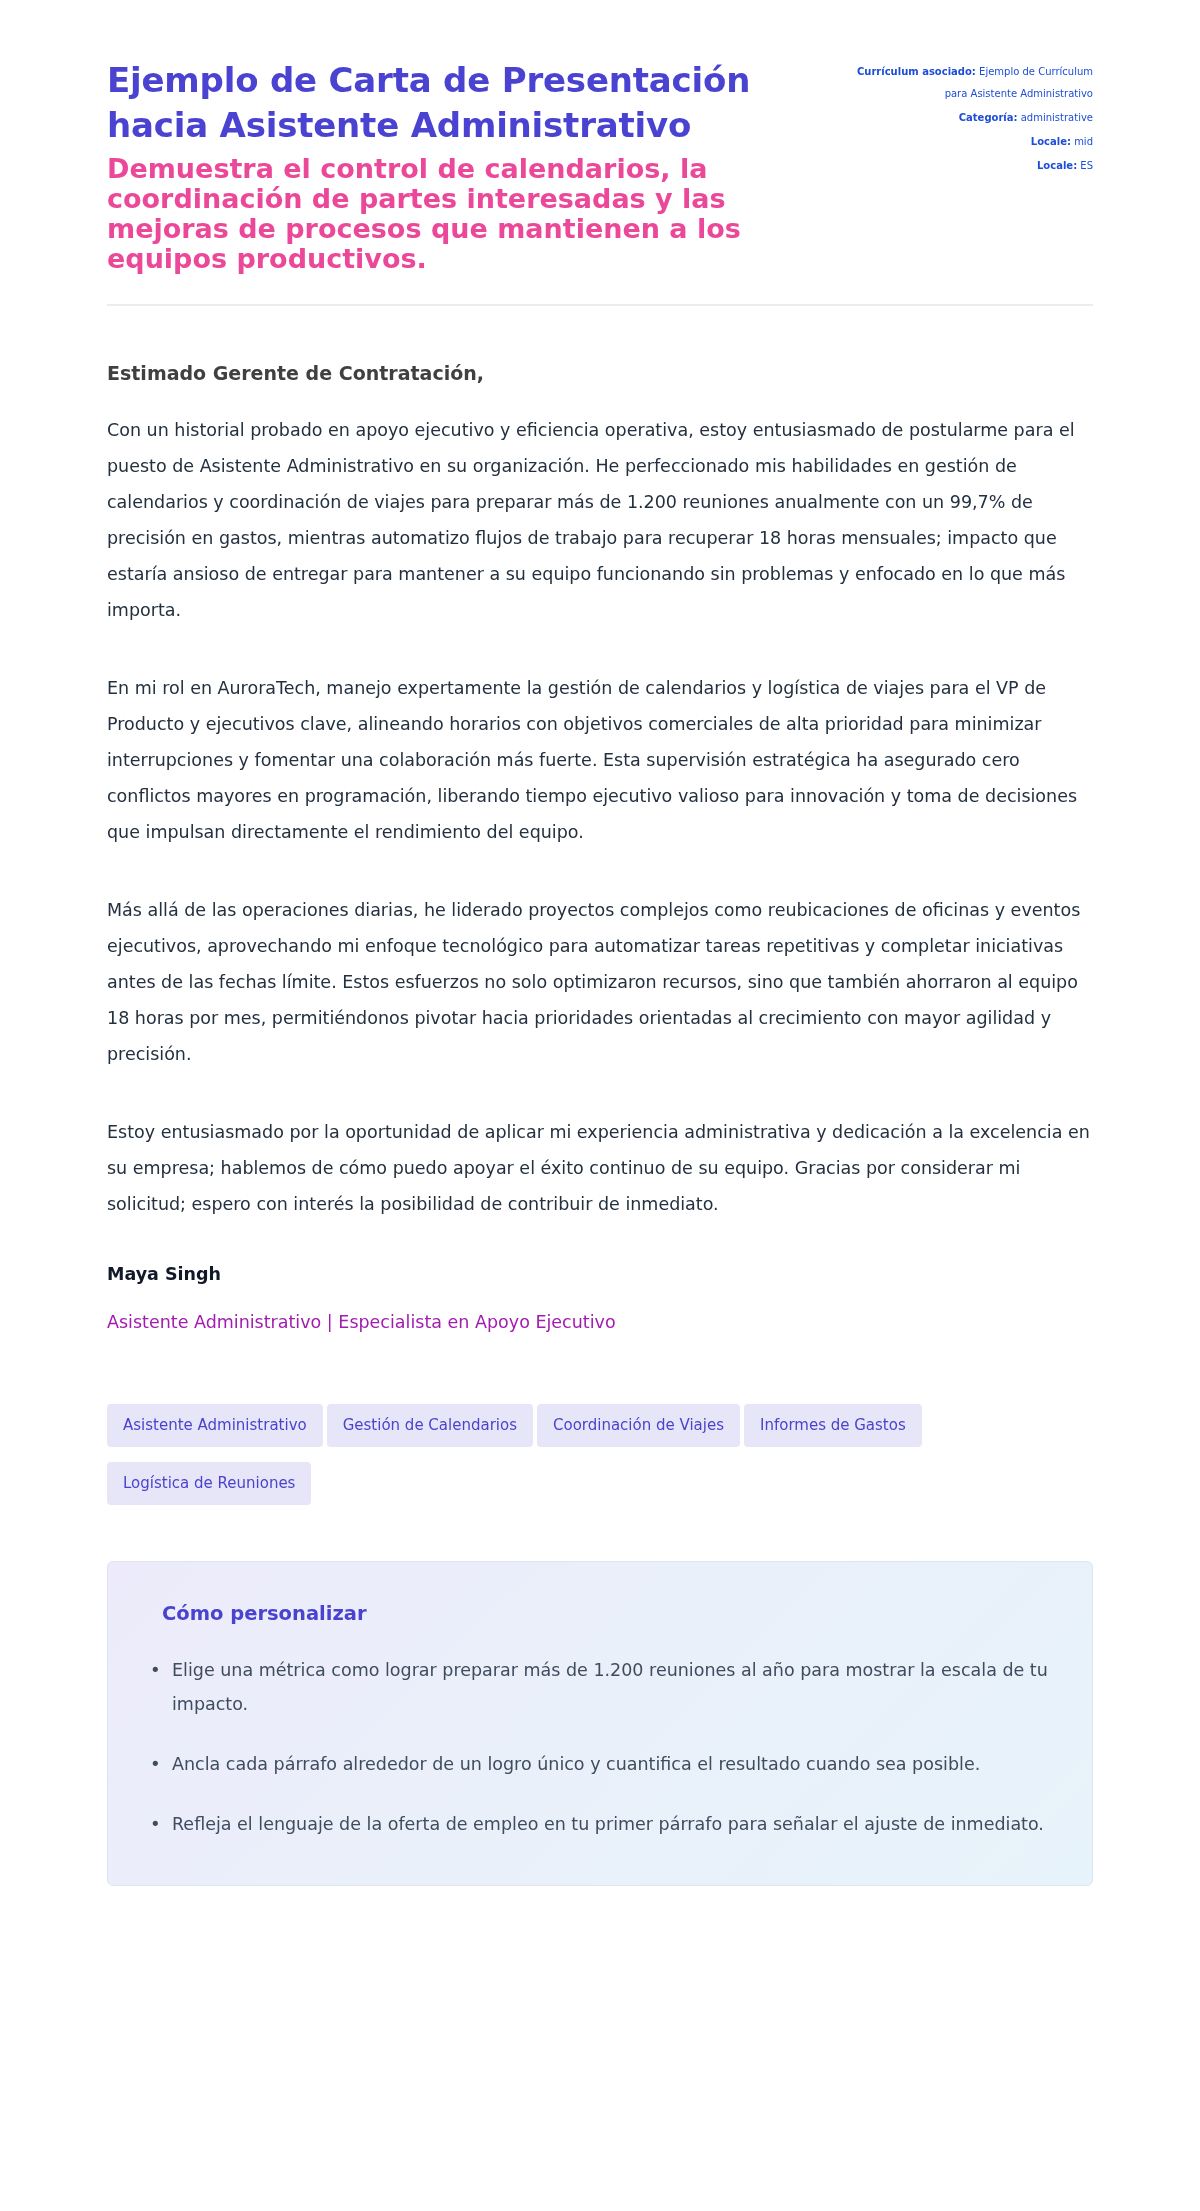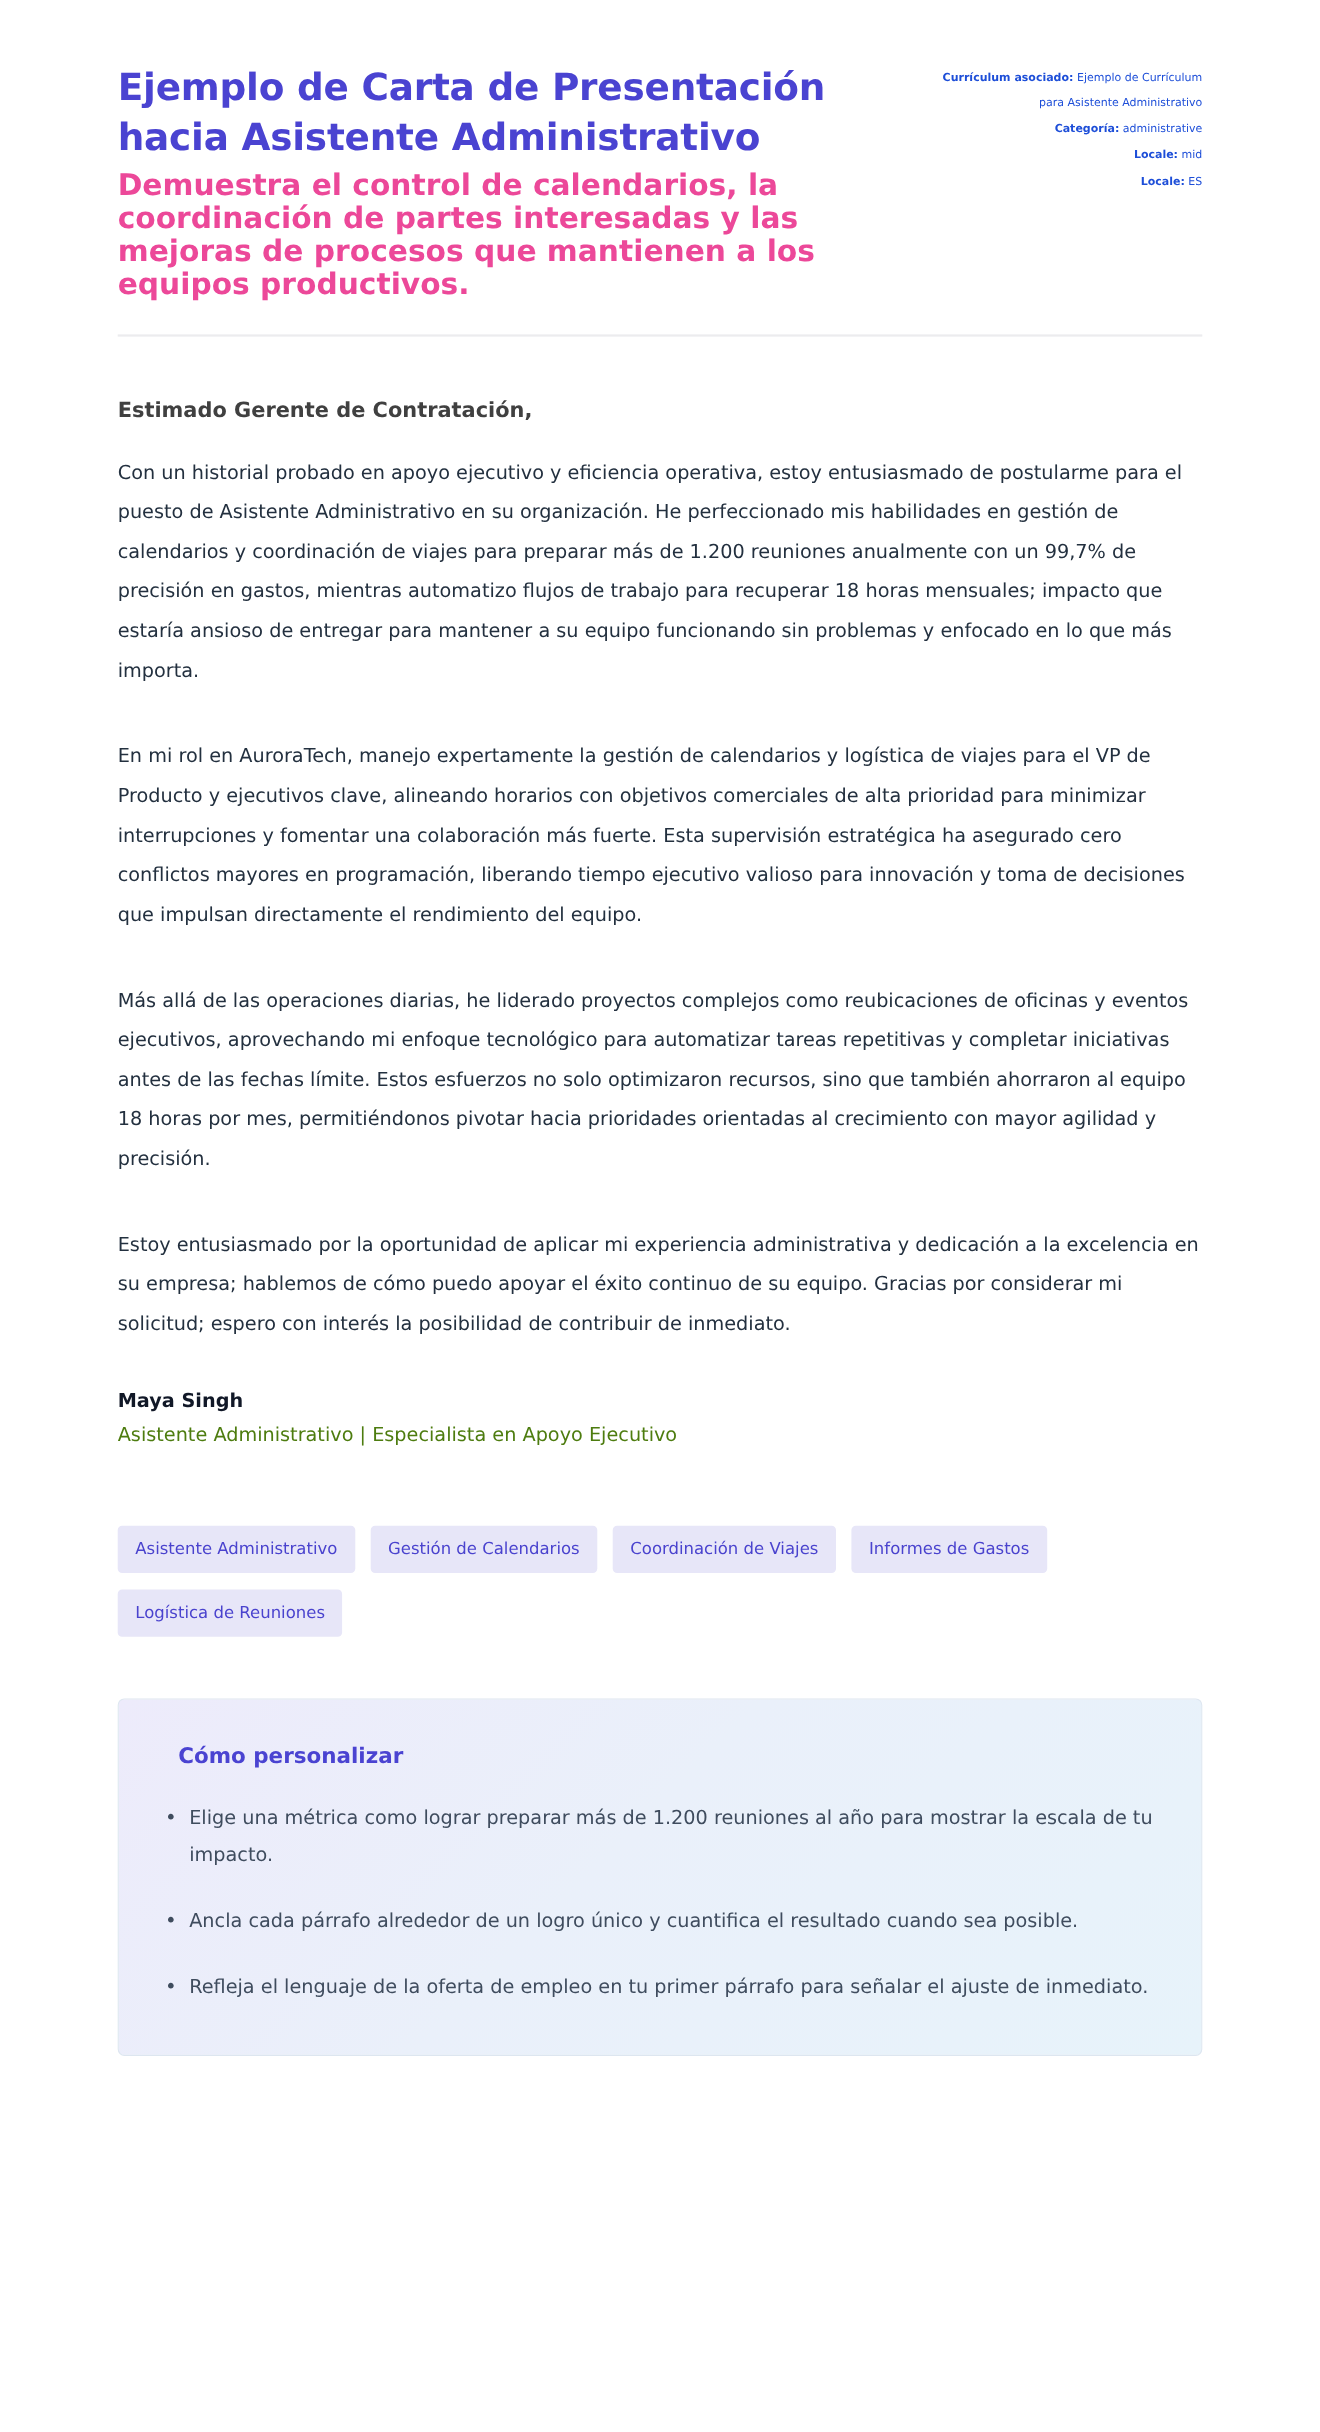--- a/index.html
+++ b/index.html
@@ -63,31 +63,31 @@
     color: #23303f;
     margin-bottom: 42px;
   }
   .sig-name {
     margin-top: 32px;
     font-size: 17.5px;
     font-weight: bold;
     color: #111827;
   }
   .sig-title {
-    margin-top: 11px;
+    margin-top: 28px;
     font-size: 17.5px;
-    color: #4d7c0f;
+    color: #a21caf;
   }
 
   
   .tags {
     margin-top: 72px;
     display: flex;
     flex-wrap: wrap;
-    gap: 15px 14px;
+    gap: 15px 4px;
   }
   .tag-chip {
     display: inline-block;
     background: #e7e6f8;
     color: #4a43ce;
     font-size: 15px;
     line-height: 15px;
     padding: 14px 16px;
     border-radius: 4px;
     border: none;

